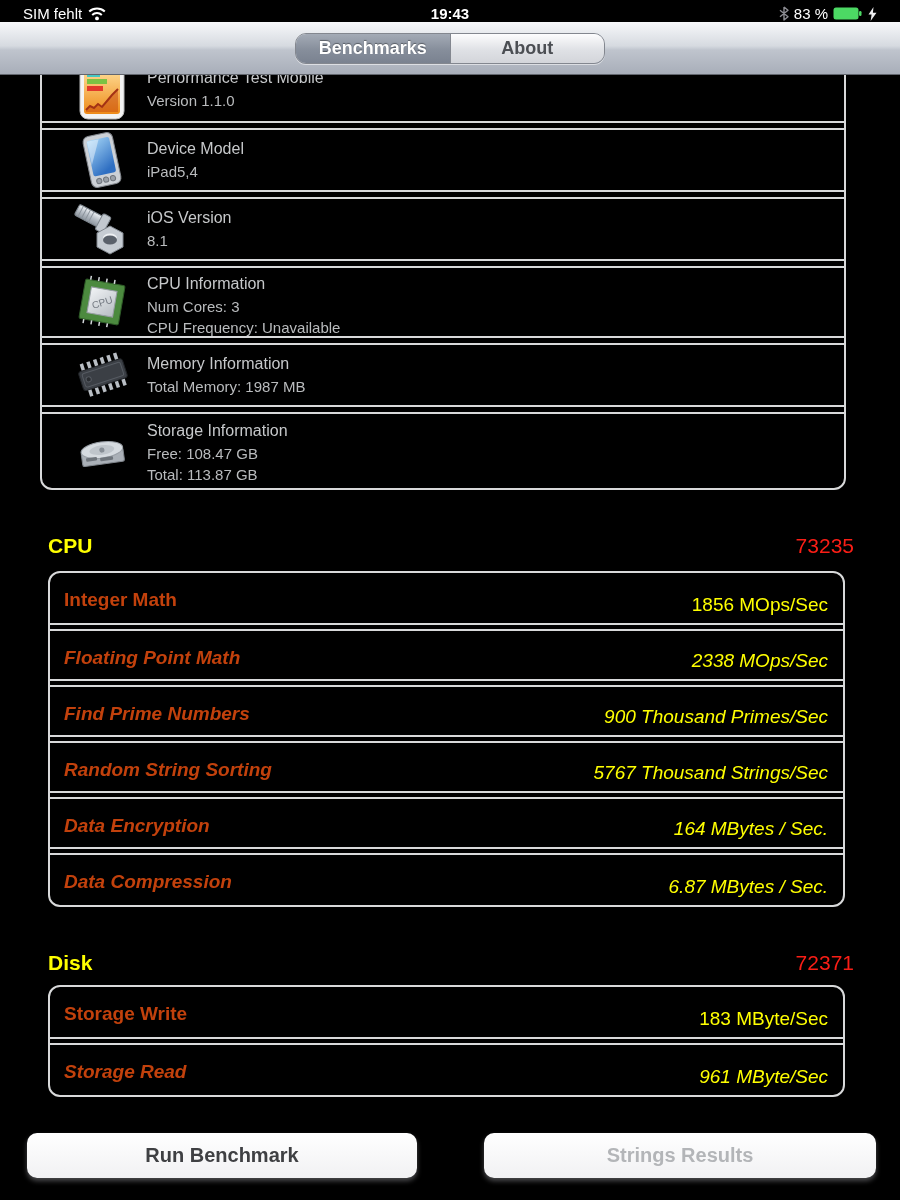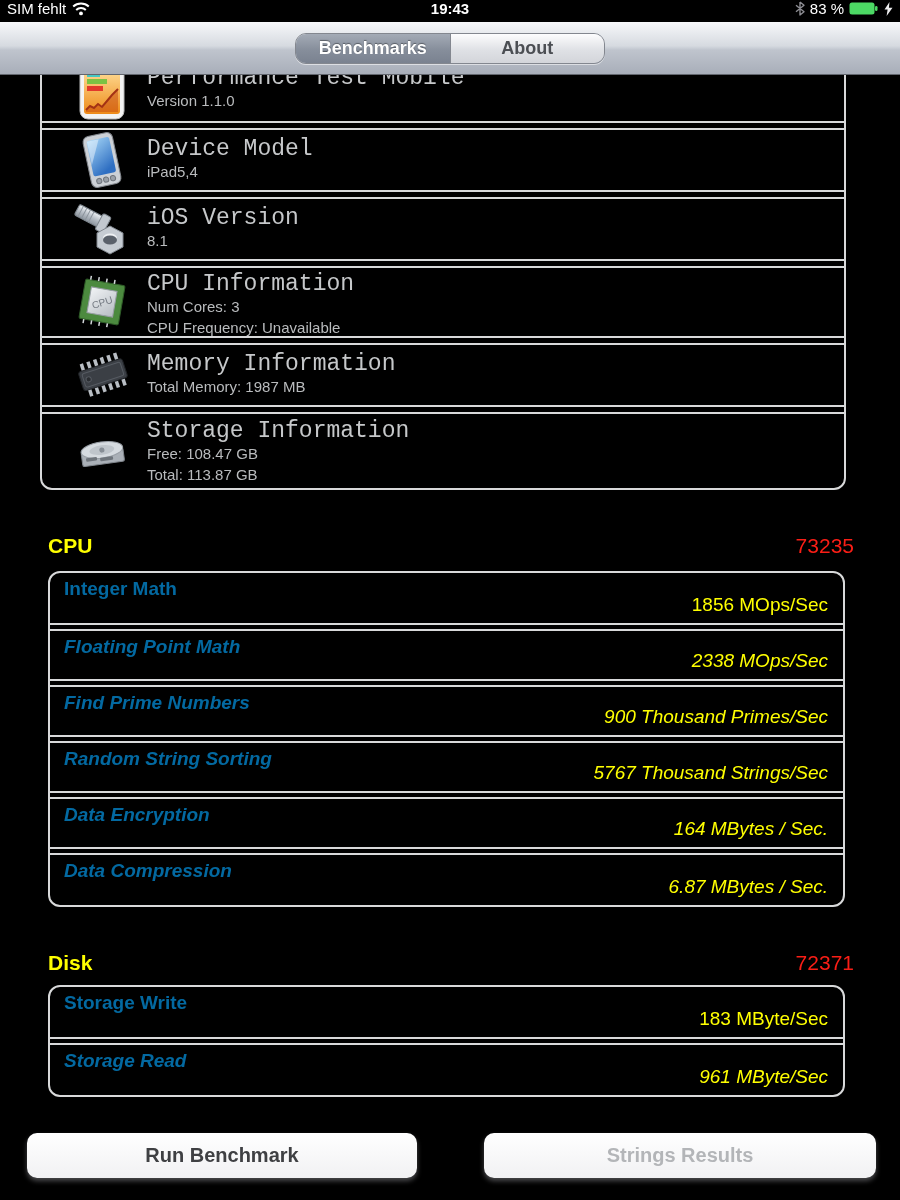--- a/index.html
+++ b/index.html
@@ -1,22 +1,22 @@
 <!DOCTYPE html>
 <html><head>
 <meta charset="utf-8">
 <style>
   * { margin:0; padding:0; box-sizing:border-box; }
   html,body { width:900px; height:1200px; background:#000; overflow:hidden;
               font-family:"Liberation Sans", sans-serif; }
 
   
   .status-bar { position:absolute; top:0; left:0; width:900px; height:22px;
-    background:#000; color:#fff; display:flex; align-items:flex-start;
-    padding:0 7px; font-size:15px; }
+    background:#000; color:#fff; display:flex; align-items:flex-end;
+    padding:0 23px; font-size:15px; }
   .sb-left { display:flex; align-items:center; gap:6px; z-index:2; }
   .sb-time { position:absolute; left:0; right:0; text-align:center;
     font-weight:bold; font-size:15px; }
   .sb-right { margin-left:auto; display:flex; align-items:center; gap:5px; z-index:2; }
   .sb-batt-text { font-size:15px; }
 
   
   .toolbar { position:absolute; top:22px; left:0; width:900px; height:53px;
     background:linear-gradient(180deg,#f7f8fa 0%,#d6dae0 46%,#bfc4cd 54%,#a8aeb9 100%);
     border-bottom:1px solid #62666e;
@@ -37,43 +37,43 @@
   
   .info-table { position:absolute; left:40px; top:-16px; width:806px;
     border:2px solid #d8d9da; border-radius:0 0 12px 12px; }
   .info-row { position:relative; padding-left:105px; border-bottom:2px solid #d8d9da; }
   .info-row:last-child { border-bottom:none; }
   .info-row + .info-row { border-top:2px solid #d8d9da; margin-top:5px; }
   .r1{height:62px;} .r2{height:64px;} .r3{height:64px;}
   .r4{height:72px;} .r5{height:64px;} .r6{height:76px;}
   .info-icon { position:absolute; left:31px; top:50%; transform:translateY(-50%);
     width:58px; height:58px; }
-  .info-title { font-size:23px; line-height:22px; color:#c6c8ca; padding-top:8px;font-family:Liberation Mono, monospace; }
+  .info-title { font-size:16px; line-height:22px; color:#c6c8ca; padding-top:8px; }
   .r1 .info-title { padding-top:6px; }
   .r4 .info-title { padding-top:5px; }
   .r6 .info-title { padding-top:6px; }
   .info-sub { font-size:15px; line-height:19px; color:#b9bbbd; padding-top:2px; }
 
   
   .section-header { position:absolute; left:48px; width:806px; display:flex;
     justify-content:space-between; align-items:baseline; }
   #cpu-header { top:459px; }
   #disk-header { top:876px; }
   .section-name { color:#ffff00; font-weight:bold; font-size:21px; }
   .section-score { color:#fa1e16; font-size:21px; }
 
   .bench-table { position:absolute; left:48px; width:797px;
     border:2px solid #d8d9da; border-radius:12px; }
   #cpu-table { top:496px; }
   #disk-table { top:910px; }
   .bench-row { position:relative; height:52px; border-bottom:2px solid #d8d9da; }
   .bench-row:last-child { border-bottom:none; }
   .bench-row + .bench-row { border-top:2px solid #d8d9da; margin-top:4px;font-style:italic; }
-  .bench-label { position:absolute; left:14px; top:5px; font-size:19px;
-    font-weight:bold; color:#0369a1; }
+  .bench-label { position:absolute; left:14px; top:16px; font-size:19px;
+    font-weight:bold; color:#c2410c; }
   .bench-value { position:absolute; right:15px; bottom:7px; font-size:19px;
     color:#ffff00; }
 
   
   .btn { position:absolute; top:1058px; height:45px; border:none; border-radius:10px;
     background:linear-gradient(#ffffff,#f1f1f3);
     box-shadow:0 3px 5px rgba(135,135,140,0.55);
     display:flex; align-items:center; justify-content:center;
     font-family:"Liberation Sans", sans-serif; font-size:20px; font-weight:bold;
     cursor:pointer; }

